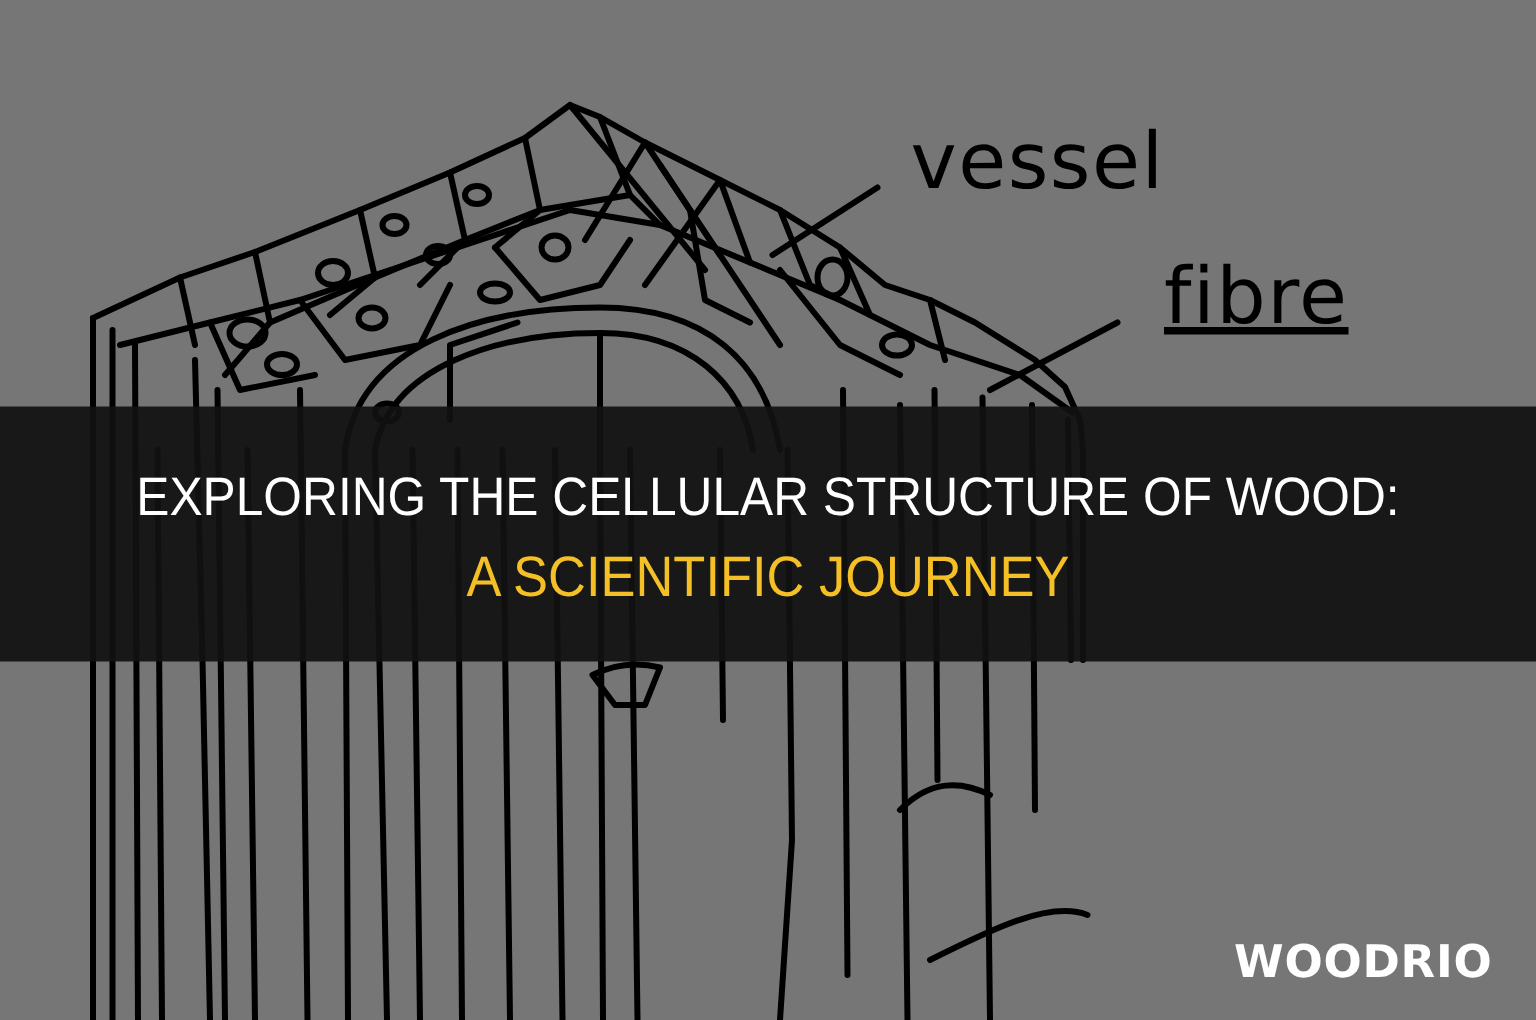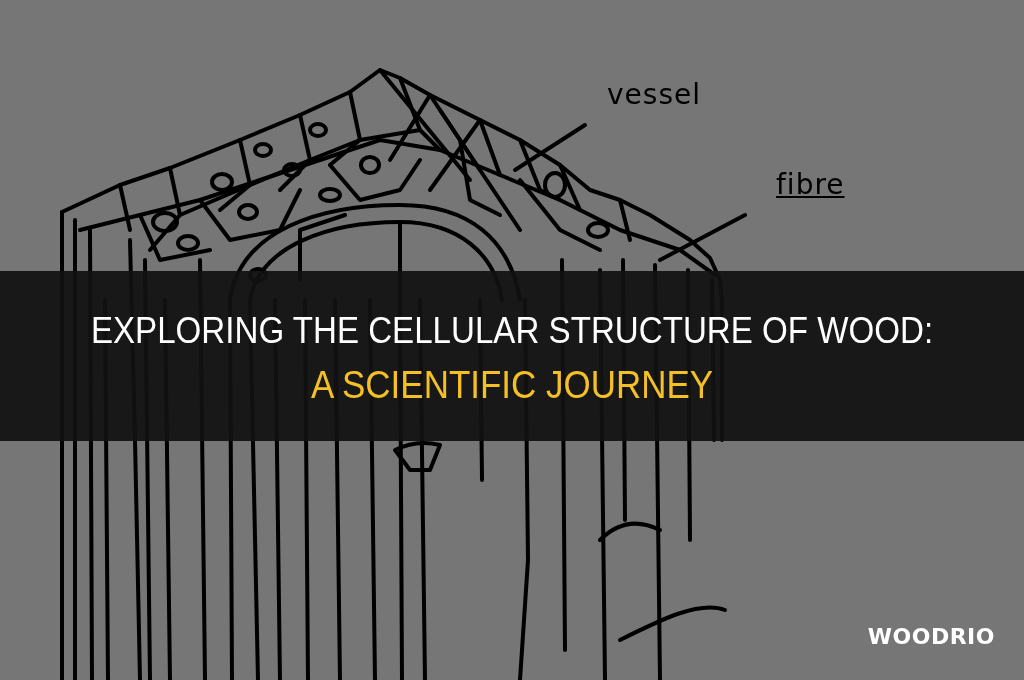--- a/index.html
+++ b/index.html
@@ -9,21 +9,21 @@
       position: relative;
       font-family: "Liberation Sans", sans-serif;
     }
     .illustration {
       position: absolute; left: 0; top: 0; width: 1024px; height: 680px;
     }
     .label-text {
       position: absolute;
       font-family: "DejaVu Sans", sans-serif;
       color: #000;
-      font-size: 28px;
+      font-size: 52px;
       letter-spacing: 1px;
     }
     .band {
       position: absolute; left: 0; top: 271px; width: 1024px; height: 170px;
       background: rgba(17,17,17,0.93);
     }
     .title-line1 {
       position: absolute; left: 0; width: 1024px; top: 311px;
       text-align: center; color: #ffffff;
       font-size: 36px; line-height: 40px;
@@ -32,21 +32,21 @@
     .title-line2 {
       position: absolute; left: 0; width: 1024px; top: 364px;
       text-align: center; color: #f4c025;
       font-size: 38px; line-height: 42px;
       transform: scaleX(0.92);
     }
     .brand {
       position: absolute; right: 29px; top: 624px;
       color: #ffffff; font-weight: bold;
       font-family: "DejaVu Sans", sans-serif;
-      font-size: 22px; letter-spacing: 0.5px;
+      font-size: 30px; letter-spacing: 0.5px;
     }
   </style>
 </head>
 <body>
 
 <svg class="illustration" viewBox="0 0 1024 680" xmlns="http://www.w3.org/2000/svg">
   <g fill="none" stroke="#000" stroke-width="4" stroke-linejoin="round" stroke-linecap="round">
 
     <path d="M62 212 L120 185 L170 168 L240 140 L300 115 L350 92 L380 70 L400 78 L430 95 L480 120 L520 140 L560 165 L590 190 L620 200 L650 215 L690 240 L710 258 L720 280 L722 300"></path>
     <path d="M62 212 L62 680"></path>

